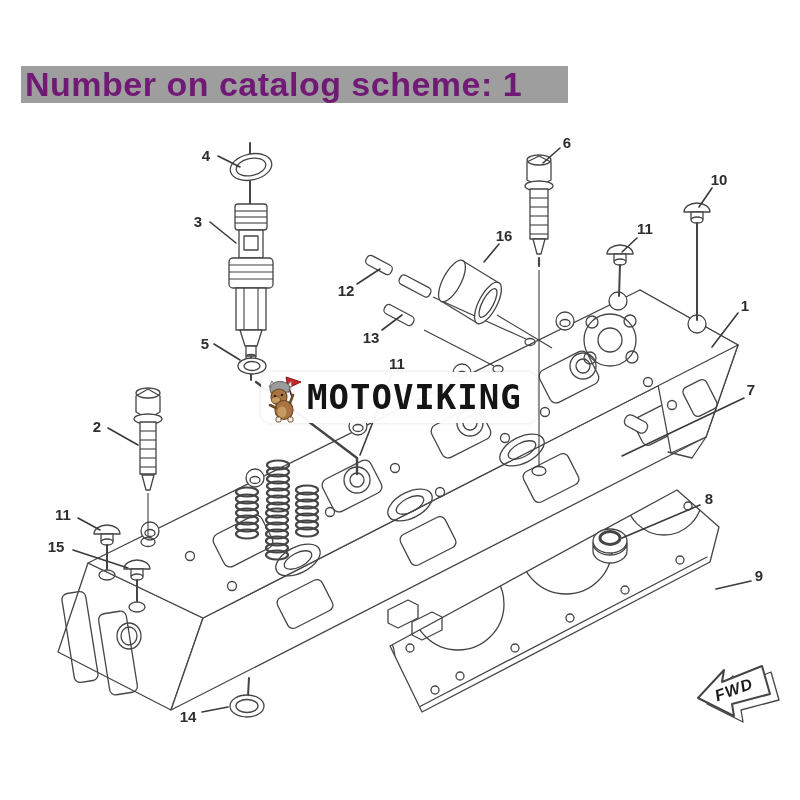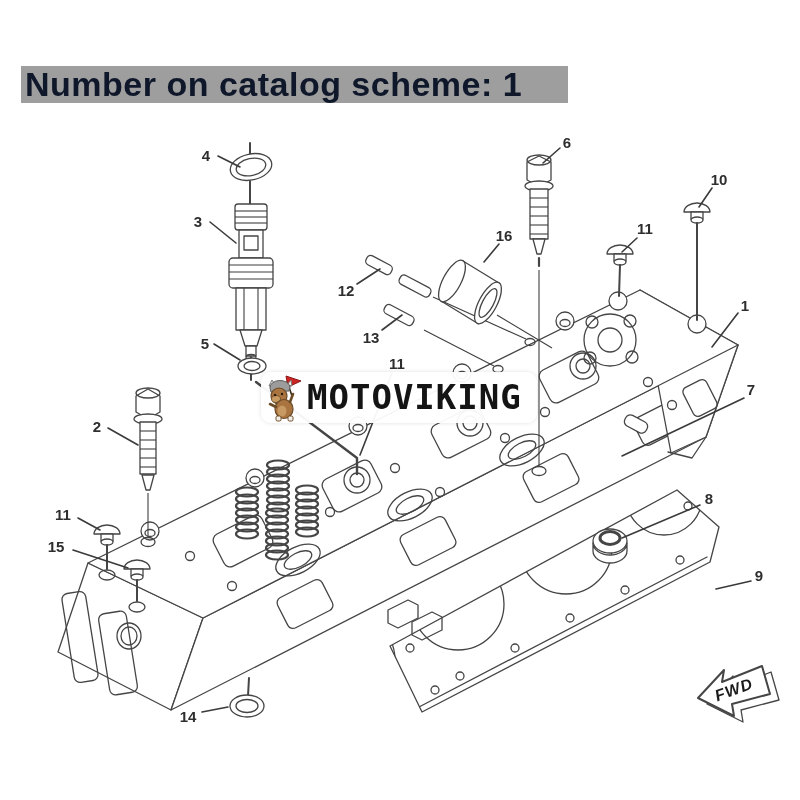--- a/index.html
+++ b/index.html
@@ -1,25 +1,25 @@
 <!DOCTYPE html>
 <html><head>
 <meta charset="utf-8">
 <style>
   html,body{margin:0;padding:0;background:#ffffff;}
   .stage{position:relative;width:800px;height:800px;background:#fff;overflow:hidden;
          font-family:"Liberation Sans",sans-serif;}
   .title-bar{position:absolute;left:21px;top:66px;width:543px;height:37px;
-             background:#9e9e9e;color:#0f172a;font-weight:bold;font-size:34px;
+             background:#9e9e9e;color:#701a75;font-weight:bold;font-size:34px;
              line-height:37px;padding-left:4px;letter-spacing:0.5px;white-space:nowrap;
              font-family:"Liberation Sans",sans-serif;}
   .drawing{position:absolute;left:0;top:0;}
   .watermark{position:absolute;left:261px;top:372px;width:276px;height:51px;
              background:rgba(255,255,255,0.95);border-radius:10px;
-             box-shadow:0 0 4px rgba(0,0,0,0.12);display:flex;align-items:center;}
+             box-shadow:0 0 4px rgba(0,0,0,0.12);display:flex;align-items:flex-end;}
   .watermark .mascot{flex:0 0 auto;margin-left:2px;}
   .watermark .brand{flex:0 0 auto;margin-left:2px;color:#141414;
              font-family:"DejaVu Sans Mono",monospace;font-weight:800;
              font-size:34px;letter-spacing:1px;line-height:51px;}
   svg text.callout{font-family:"Liberation Sans",sans-serif;font-weight:bold;
              font-size:15px;fill:#2e2e2e;}
   svg text.fwd{font-family:"Liberation Sans",sans-serif;font-weight:bold;
              font-style:italic;font-size:16px;fill:#1a1a1a;letter-spacing:1px;}
   .art{stroke:#454545;stroke-width:1.3;fill:none;stroke-linejoin:round;stroke-linecap:round;}
   .artw{stroke:#454545;stroke-width:1.3;fill:#ffffff;stroke-linejoin:round;}

